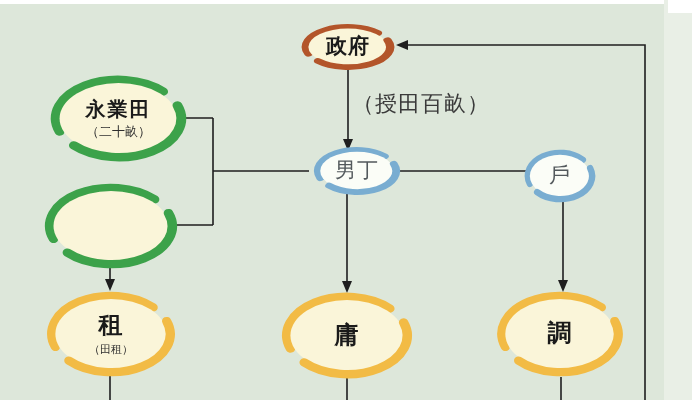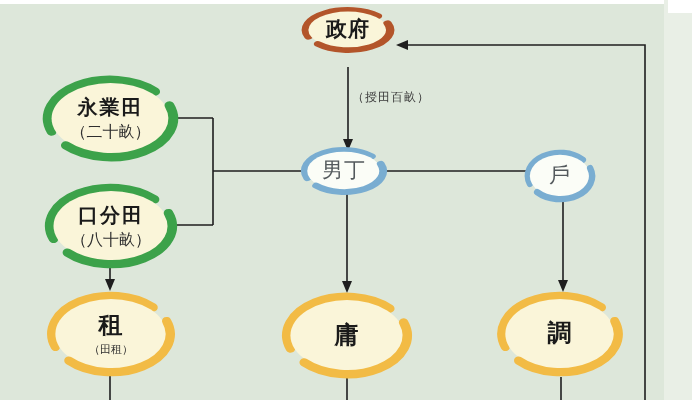--- a/index.html
+++ b/index.html
@@ -21,30 +21,30 @@
   .blob{position:absolute;left:0;top:0;width:100%;height:100%;overflow:visible;}
   .arc{fill:none;stroke-linecap:round;}
   .n-sm .arc{stroke-width:14;}
   .n-lg .arc{stroke-width:11;}
   .txt{position:relative;z-index:2;text-align:center;line-height:1.3;color:#1a1a1a;}
   .title{font-weight:bold;}
   .t-gov{font-size:21px;letter-spacing:1px;}
   .t-mid{font-size:21px;font-weight:normal;color:#53595c;letter-spacing:1px;}
   .t-field{font-size:20px;letter-spacing:2px;}
   .t-tax{font-size:24px;letter-spacing:1px;}
-  .sub{font-size:16px;font-weight:normal;color:#2e2e2e;margin-top:2px;}
+  .sub{font-size:13px;font-weight:normal;color:#2e2e2e;margin-top:2px;}
   .sub-tax{font-size:11px;}
 
-  .edge-label{position:absolute;left:352px;top:89px;font-size:12px;color:#3a3a3a;z-index:3;letter-spacing:1px;}
+  .edge-label{position:absolute;left:352px;top:89px;font-size:22px;color:#3a3a3a;z-index:3;letter-spacing:1px;}
 
   
-  .n-gov{left:306px;top:10px;width:84px;height:40px;}
-  .n-yongye{left:48px;top:80px;width:125px;height:77px;}
+  .n-gov{left:306px;top:27px;width:84px;height:40px;}
+  .n-yongye{left:56px;top:80px;width:125px;height:77px;}
   .n-koufen{left:50px;top:188px;width:122px;height:76px;}
-  .n-nanding{left:305px;top:150px;width:78px;height:42px;}
+  .n-nanding{left:318px;top:150px;width:78px;height:42px;}
   .n-hu{left:528px;top:153px;width:64px;height:46px;}
   .n-zu{left:52px;top:296px;width:118px;height:76px;}
   .n-yong{left:287px;top:297px;width:120px;height:77px;}
   .n-diao{left:502px;top:296px;width:116px;height:76px;}
 </style>
 </head>
 <body>
 
 <div class="stage">
 
@@ -102,24 +102,20 @@
       <div class="sub">（二十畝）</div>
     </div>
   </div>
 
   <div class="node n-lg n-koufen">
     <svg class="blob" viewBox="0 0 140 100" preserveAspectRatio="none">
       <path class="arc" d="M 4 67 A 70 50 0 0 1 120 15" stroke="#3ca24a"></path>
       <ellipse cx="70" cy="50" rx="66" ry="46" fill="#faf5d9"></ellipse>
       <path class="arc" d="M 136 33 A 70 50 0 0 1 20 85" stroke="#3ca24a"></path>
     </svg>
-    <div class="txt">
-      <div class="title t-field">口分田</div>
-      <div class="sub">（八十畝）</div>
-    </div>
   </div>
 
   <div class="node n-sm n-nanding">
     <svg class="blob" viewBox="0 0 140 100" preserveAspectRatio="none">
       <path class="arc" d="M 4 67 A 70 50 0 0 1 120 15" stroke="#79add1"></path>
       <ellipse cx="70" cy="50" rx="66" ry="46" fill="#fbfdf7"></ellipse>
       <path class="arc" d="M 136 33 A 70 50 0 0 1 20 85" stroke="#79add1"></path>
     </svg>
     <div class="txt">
         <div class="t-mid">男丁</div>

